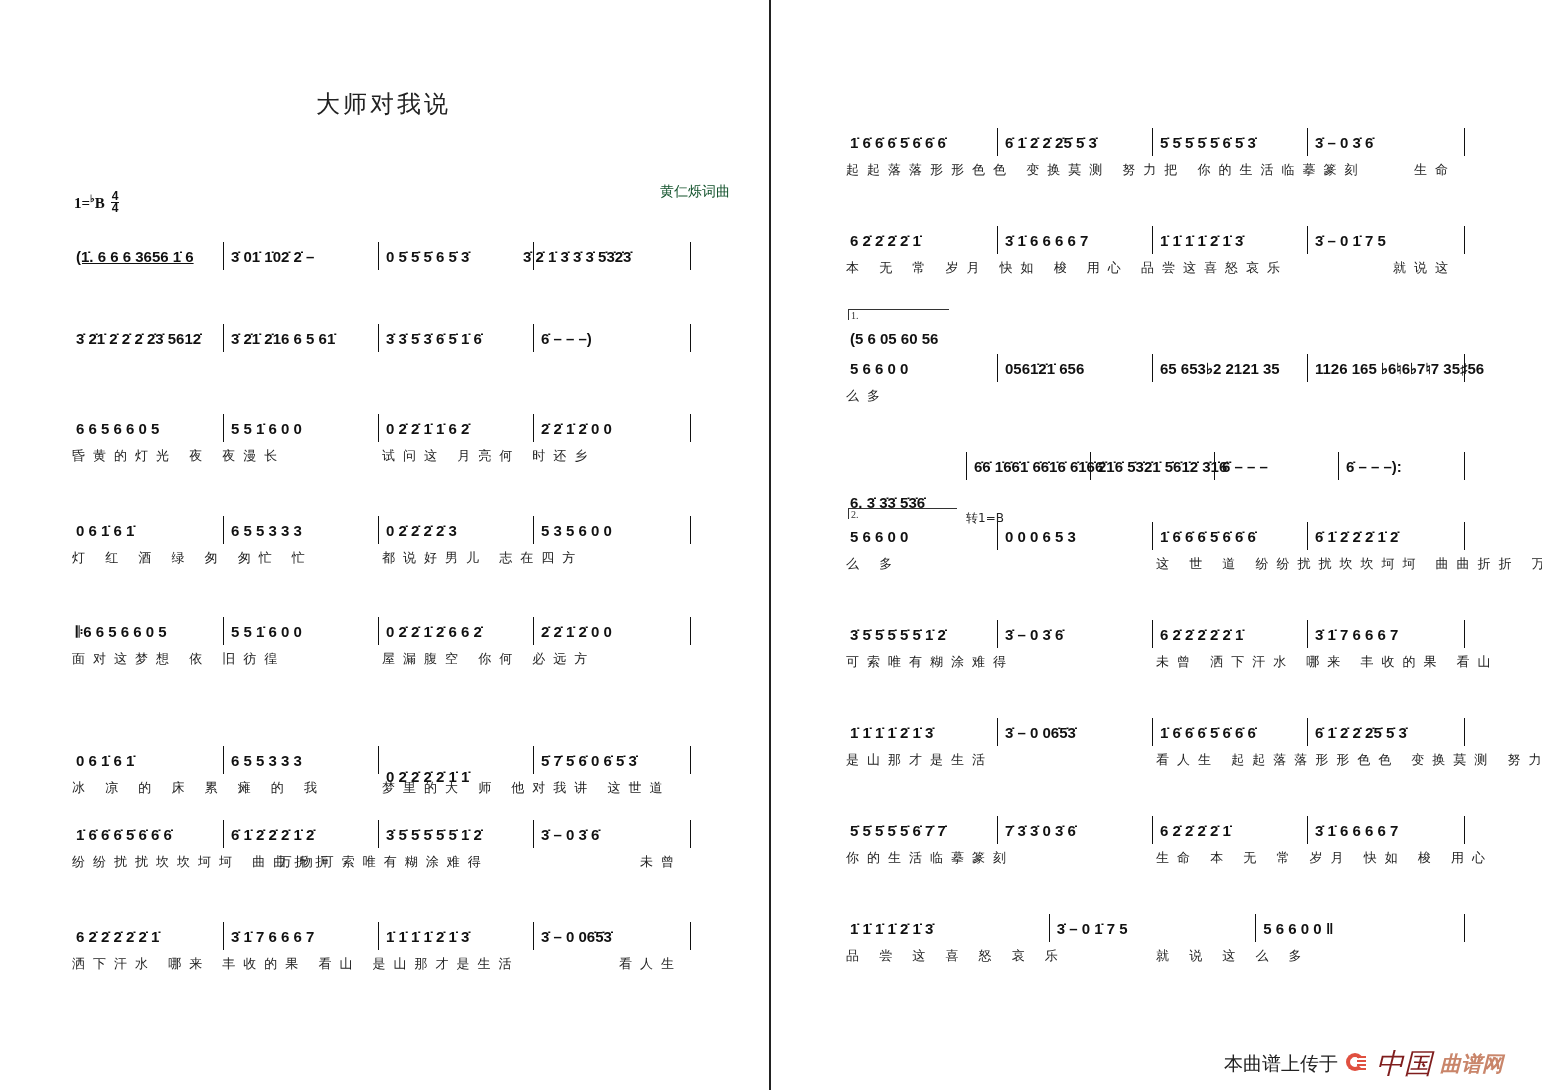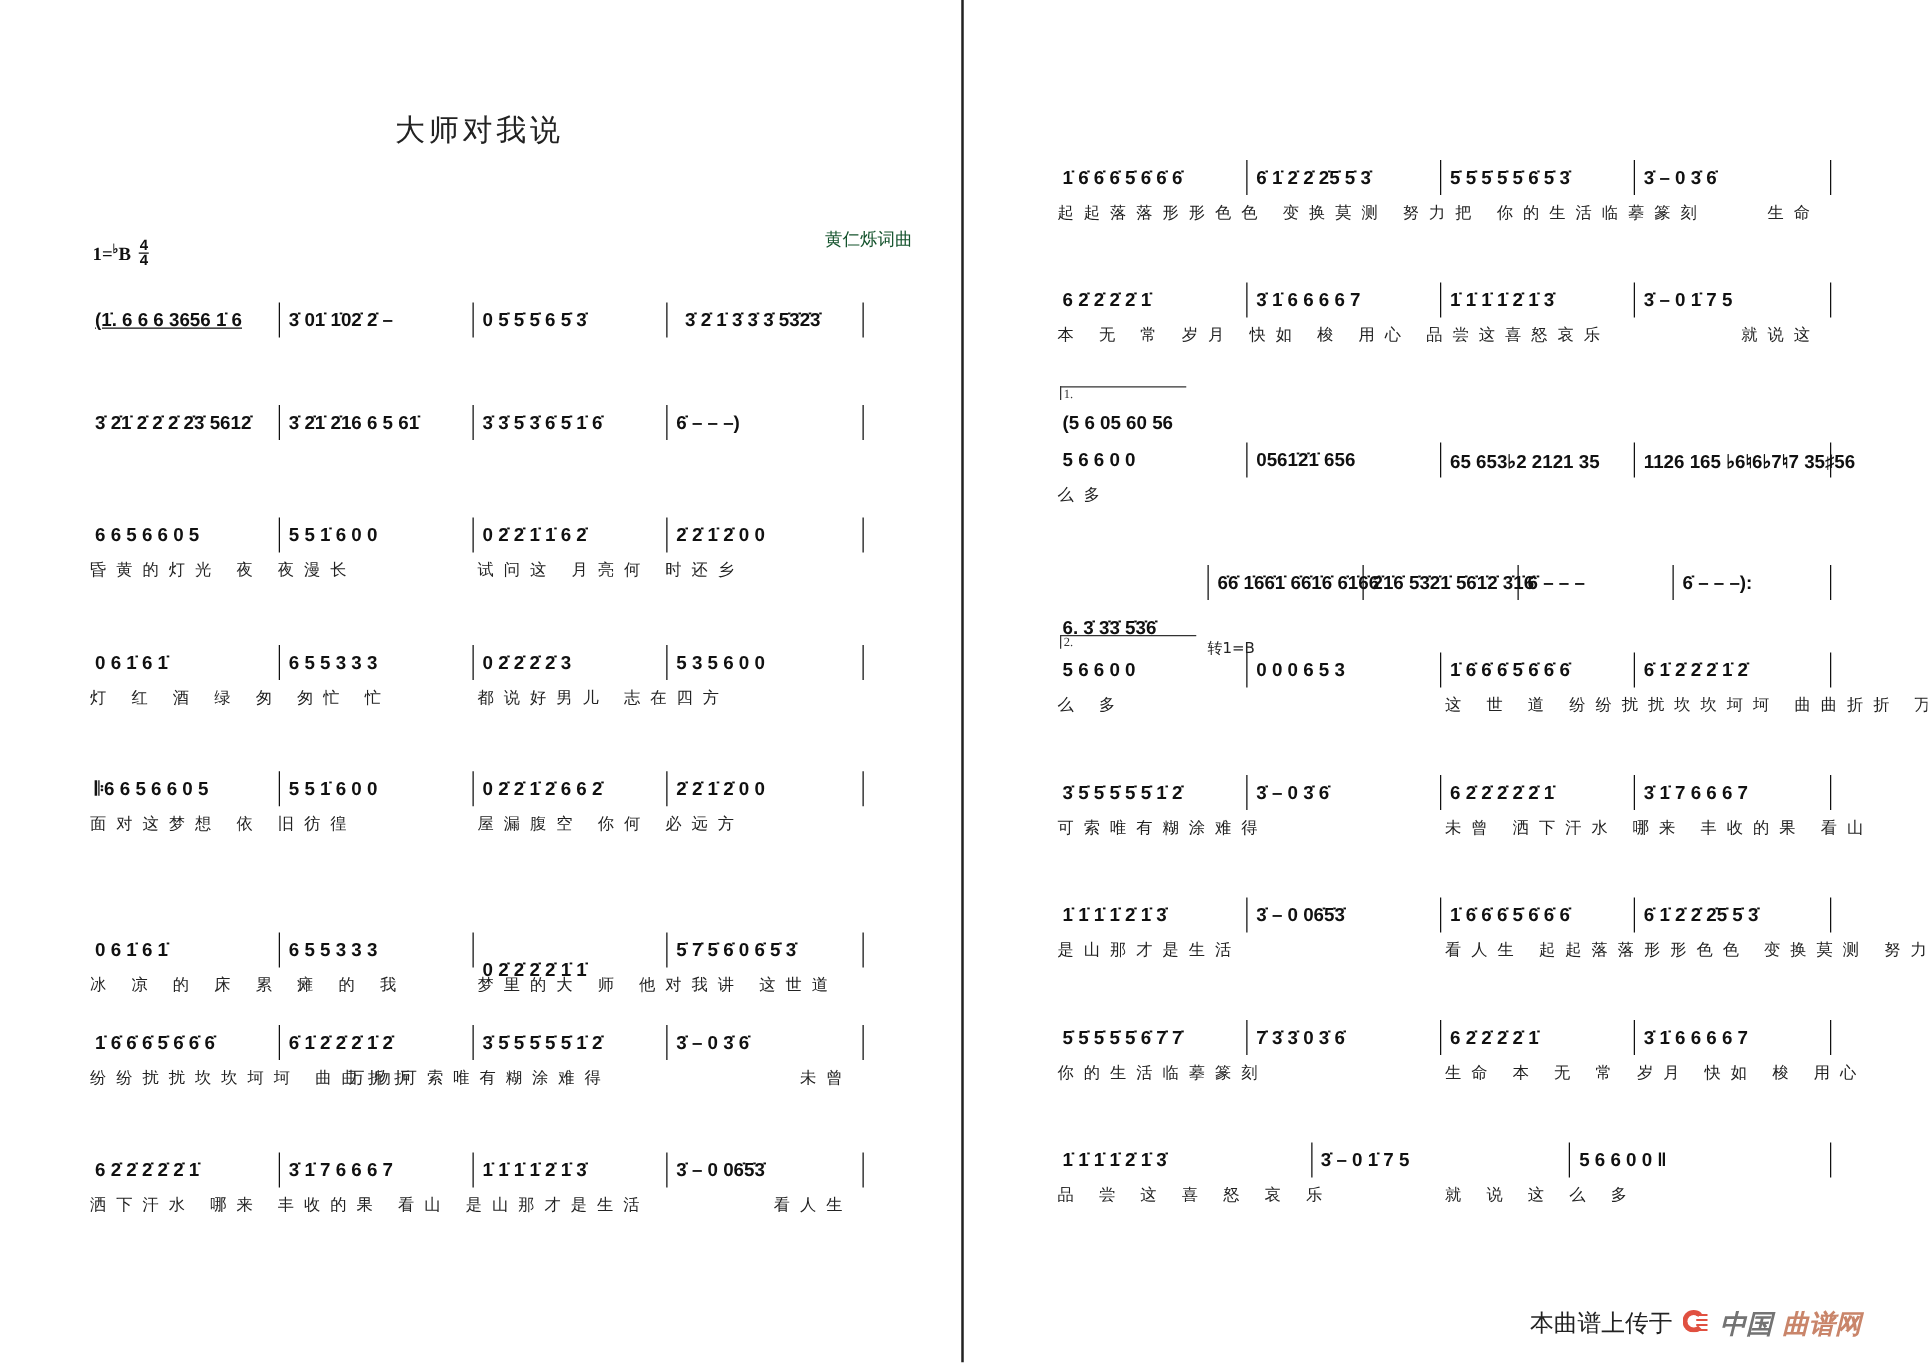--- a/index.html
+++ b/index.html
@@ -28,21 +28,21 @@
   .volta { position: absolute; border-top: 1px solid #333; border-left: 1px solid #333; height: 10px;
            font-family: "Liberation Serif", serif; font-size: 10px; padding-left: 2px; color: #333; }
   .modulation { position: absolute; font-family: "DejaVu Sans", sans-serif; font-size: 12px; color: #222; }
   .footer { position: absolute; left: 1224px; top: 1045px; display: flex; align-items: center; gap: 8px; }
   .footer-text { font-family: "DejaVu Sans", sans-serif; font-size: 19px; color: #222; }
   .logo-mark { width: 22px; height: 22px; position: relative; }
   .logo-mark .c { position: absolute; left: 0; top: 0; width: 18px; height: 18px; border-radius: 50%;
                   border: 4px solid #e05040; border-right-color: transparent; box-sizing: border-box; }
   .logo-mark .lines { position: absolute; left: 11px; top: 3px; width: 9px; height: 16px;
                       background: repeating-linear-gradient(#e05040 0 2px, transparent 2px 4px); }
-  .logo-zh { font-family: "DejaVu Serif", serif; font-weight: bold; font-style: italic; font-size: 21px; color: #737373; }
+  .logo-zh { font-family: "DejaVu Serif", serif; font-weight: normal; font-style: italic; font-size: 28px; color: #7f1d1d; }
   .logo-qp { font-family: "DejaVu Sans", sans-serif; font-weight: bold; font-style: italic; font-size: 21px; color: #c9856a; }
 </style>
 </head>
 <body>
 
 <div class="page-divider"></div>
 
 <div class="title">大师对我说</div>
 <div class="key-sig">
   <span>
@@ -56,21 +56,21 @@
 <div class="composer">黄仁烁词曲</div>
 
 <div id="left-score">
     <div class="staff-line" style="left: 72px; top: 248px; width: 620px;">
       <div class="notes-row">
         <span class="seg" style="left: 4px; text-decoration: underline;">(1̇. 6 6 6  3656 1̇ 6</span>
         <span class="seg" style="left: 159px;">3̇ 01̇  1̇02̇ 2̇  –</span>
         <span class="barline" style="left: 151px;"></span>
         <span class="seg" style="left: 314px;">0 5̇  5̇ 5̇  6  5̇ 3̇</span>
         <span class="barline" style="left: 306px;"></span>
-        <span class="seg" style="left: 476px;">3̇ 2̇  1̇ 3̇  3̇ 3̇  5̇3̇2̇3̇</span>
+        <span class="seg" style="left: 451px;">3̇ 2̇  1̇ 3̇  3̇ 3̇  5̇3̇2̇3̇</span>
         <span class="barline" style="left: 461px;"></span>
         <span class="barline" style="left: 618px;"></span>
       </div>
     </div>
     <div class="staff-line" style="left: 72px; top: 330px; width: 620px;">
       <div class="notes-row">
         <span class="seg" style="left: 4px;">3̇ 2̇1̇  2̇ 2̇  2̇ 2̇3̇  5612̇</span>
         <span class="seg" style="left: 159px; text-align: center;">3̇ 2̇1̇  2̇16  6 5  61̇</span>
         <span class="barline" style="left: 151px;"></span>
         <span class="seg" style="left: 314px;">3̇ 3̇  5̇ 3̇  6̇ 5̇  1̇ 6̇</span>

